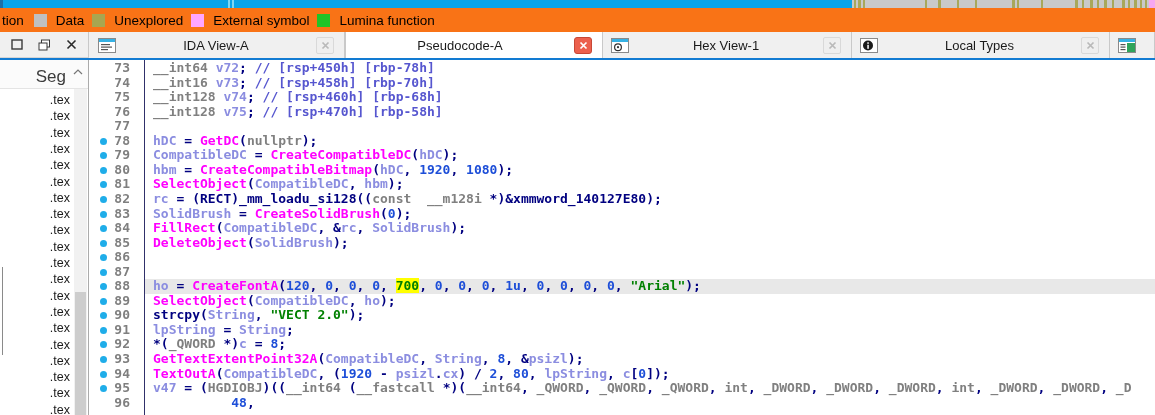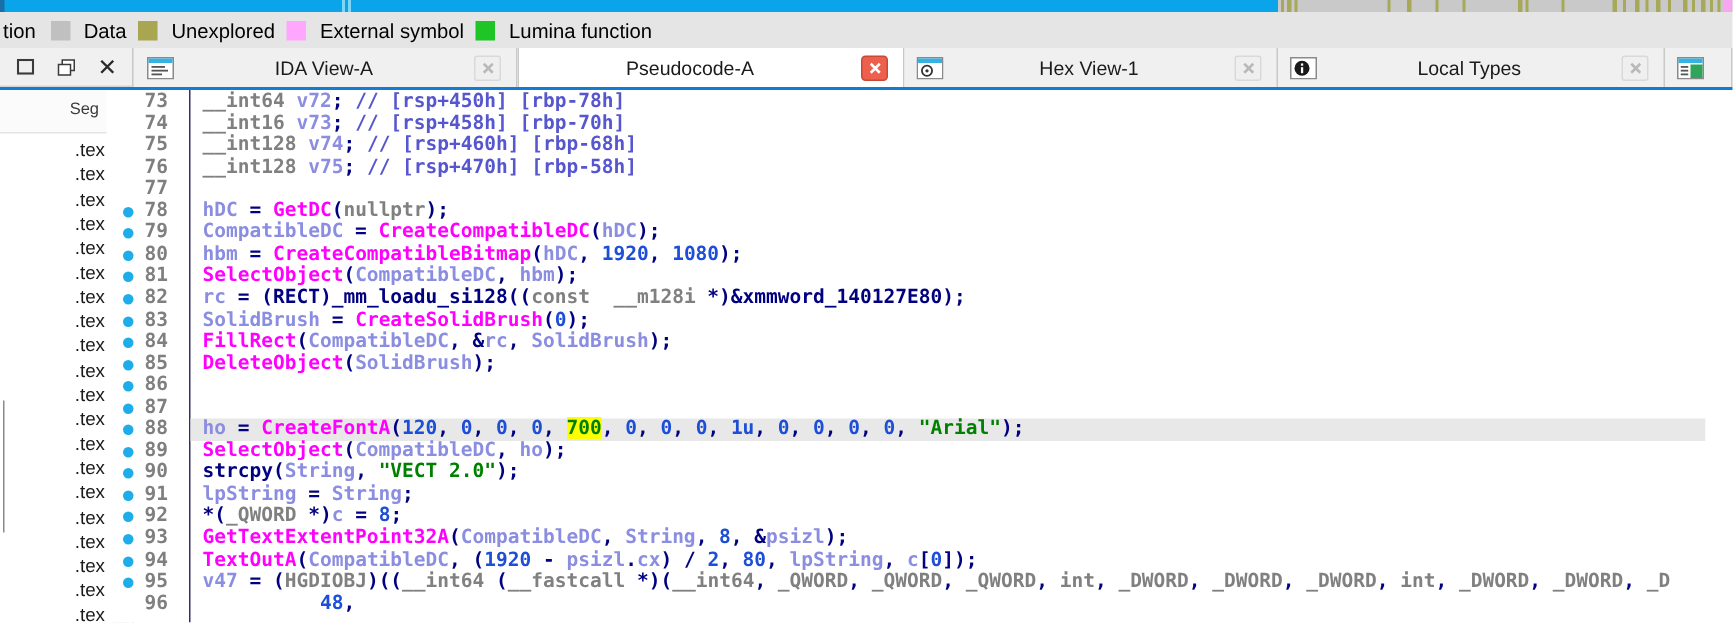--- a/index.html
+++ b/index.html
@@ -22,41 +22,41 @@
   .tab .ticon{margin-left:8px;display:inline-flex;}
   .tab .tlabel{flex:1;text-align:center;font-size:13px;color:#1a1a1a;white-space:nowrap;overflow:hidden;}
   .tabclose{width:18px;height:17px;margin-right:10px;border-radius:2px;display:inline-flex;
             align-items:center;justify-content:center;box-sizing:border-box;}
   .tabclose.gray{background:#efefef;border:1px solid #d9d9d9;}
   .tabclose.red{background:#ec604d;border:1px solid #c84836;border-radius:3px;}
   #blueline{position:absolute;left:0;top:58px;width:1155px;height:2px;}
   #leftpanel{position:absolute;left:0;top:60px;width:88px;height:355px;background:#fff;
              border-right:1px solid #ababab;box-sizing:content-box;overflow:hidden;}
   #seg-header{position:absolute;left:0;top:0;width:88px;height:28px;background:#fbfbfb;
-              border-bottom:1px solid #e4e4e4;font-size:11px;color:#3c3c3c;}
+              border-bottom:1px solid #e4e4e4;font-size:17px;color:#3c3c3c;}
   #seg-header .htext{position:absolute;right:22px;top:7px;}
   #seg-header .sortarrow{position:absolute;right:5px;top:9px;}
   .segrow{position:absolute;left:0;width:74px;height:16px;font-size:12.5px;color:#1a1a1a;
           text-align:right;padding-right:4px;box-sizing:border-box;line-height:16px;}
   #lp-scroll{position:absolute;right:1px;top:29px;width:13px;height:326px;background:#f1f1f1;}
   #lp-thumb{position:absolute;left:1px;top:203px;width:11px;height:123px;background:#cdcdcd;}
   #edge-line{position:absolute;left:2px;top:267px;width:1px;height:88px;background:#8a8a8a;}
-  #codepanel{position:absolute;left:71px;top:60px;width:1066px;height:355px;background:#fff;overflow:hidden;}
+  #codepanel{position:absolute;left:89px;top:60px;width:1066px;height:355px;background:#fff;overflow:hidden;}
   #gutterline{position:absolute;left:55px;top:0;width:1px;height:355px;background:#30306a;}
   .crow{position:absolute;left:0;width:1066px;height:14.55px;}
   .hlbg{position:absolute;left:56px;right:0;top:0;bottom:0;background:#e8e8e8;}
   .dot{position:absolute;left:11px;top:4px;width:7px;height:7px;border-radius:50%;}
   .lnum{position:absolute;left:0;top:0;width:41px;text-align:right;
         font-family:"DejaVu Sans Mono",monospace;font-weight:bold;font-size:13px;line-height:14.5px;color:#7f7f7f;}
   .ctext{position:absolute;left:64px;top:0;white-space:pre;
          font-family:"DejaVu Sans Mono",monospace;font-weight:bold;font-size:13px;line-height:14.5px;color:#000080;}
   .tk-f,.tk-t{font-weight:bold;}
   svg{display:block;}
 </style>
-<style>.tk-v{color:#8b8de0}.tk-f{color:#ff00ff}.tk-k{color:#808080}.tk-t{color:#000080}.tk-n{color:#1d4ed8}.tk-s{color:#008000}.tk-c{color:#5656cf}.tk-p{color:#000080}.tk-hl{color:#008000;background:#ffff00}#legend{background:#e5e5e5}#blueline{background:#127bd2}.dot{background:#1fade9}.hlbg{background:#e8e8e8}</style></head>
+<style>.tk-v{color:#8b8de0}.tk-f{color:#ff00ff}.tk-k{color:#808080}.tk-t{color:#000080}.tk-n{color:#1d4ed8}.tk-s{color:#008000}.tk-c{color:#5656cf}.tk-p{color:#000080}.tk-hl{color:#008000;background:#ffff00}#legend{background:#f97316}#blueline{background:#127bd2}.dot{background:#1fade9}.hlbg{background:#e8e8e8}</style></head>
 <body>
 
 <div id="navband" style="background: rgb(201, 201, 201);">
     <div style="position: absolute; left: 0px; top: 0px; height: 100%; width: 852px; background: rgb(9, 164, 233);"></div>
     <div style="position: absolute; top: 0px; height: 100%; left: 0px; width: 3px; background: rgb(27, 111, 168);"></div>
     <div style="position: absolute; top: 0px; height: 100%; left: 228px; width: 2px; background: rgb(126, 215, 245);"></div>
     <div style="position: absolute; top: 0px; height: 100%; left: 232px; width: 2px; background: rgb(126, 215, 245);"></div>
     <div style="position: absolute; top: 0px; height: 100%; left: 854px; width: 2px; background: rgb(168, 168, 90);"></div>
     <div style="position: absolute; top: 0px; height: 100%; left: 858px; width: 3px; background: rgb(168, 168, 90);"></div>
     <div style="position: absolute; top: 0px; height: 100%; left: 863px; width: 2px; background: rgb(168, 168, 90);"></div>

